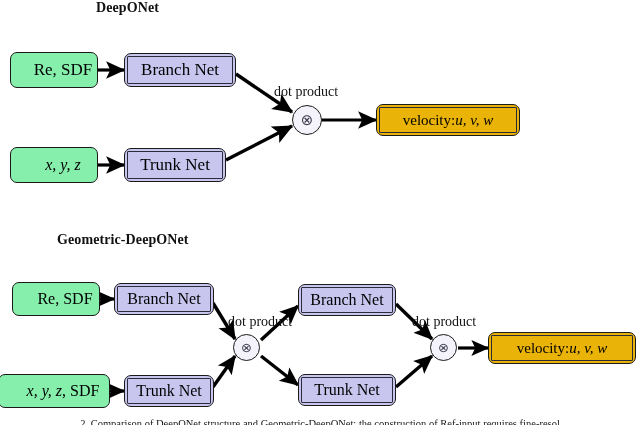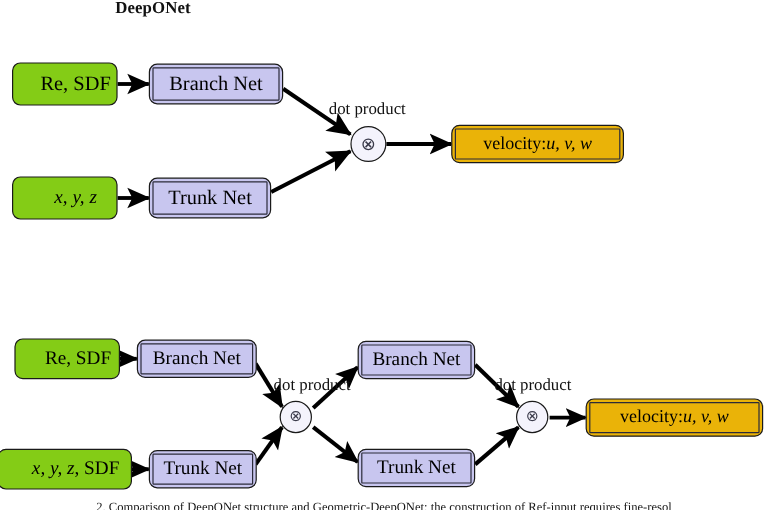--- a/index.html
+++ b/index.html
@@ -59,21 +59,21 @@
   .node::before {
     content: "";
     position: absolute;
     left: 2px; top: 2px; right: 2px; bottom: 2px;
     border: 1px solid #2b2b3a;
     border-radius: 1px;
     pointer-events: none;
   }
   .node.plain::before { border-color: transparent; }
 
-  .fill-light  { background: #84cc16; padding-left: 18px; }
+  .fill-light  { background: #86efac; padding-left: 18px; }
   .fill-mid    { background: #c8c6ef; }
   .fill-pale   { background: #eab308; }
 
   .lbl { position: relative; z-index: 2; }
 
   .math { font-style: italic; font-family: "Liberation Serif", serif; text-align: right; }
 
   
   .opnode {
     position: absolute;
@@ -179,20 +179,21 @@
 
   <div class="opnode" style="left:292px; top:105px; width:30px; height:30px;">
     <span class="glyph" style="font-size:15px;">⊗</span>
   </div>
 
   <div class="node fill-pale" style="left:376px; top:104px; width:144px; height:32px; font-size:15px;">
     <span class="lbl">velocity: </span>
     <span class="lbl math">u, v, w</span>
   </div>
 
+  <div class="title" style="left:57px; top:232px;">Geometric-DeepONet</div>
 
   <div class="node fill-light plain" style="left:12px; top:282px; width:88px; height:34px; font-size:16px;">
     <span class="lbl">Re, SDF</span>
   </div>
 
   <div class="node fill-mid" style="left:114px; top:283px; width:100px; height:32px; font-size:16px;">
     <span class="lbl">Branch Net</span>
   </div>
 
   <div class="node fill-light plain" style="left:-2px; top:374px; width:112px; height:34px; font-size:16px;">

